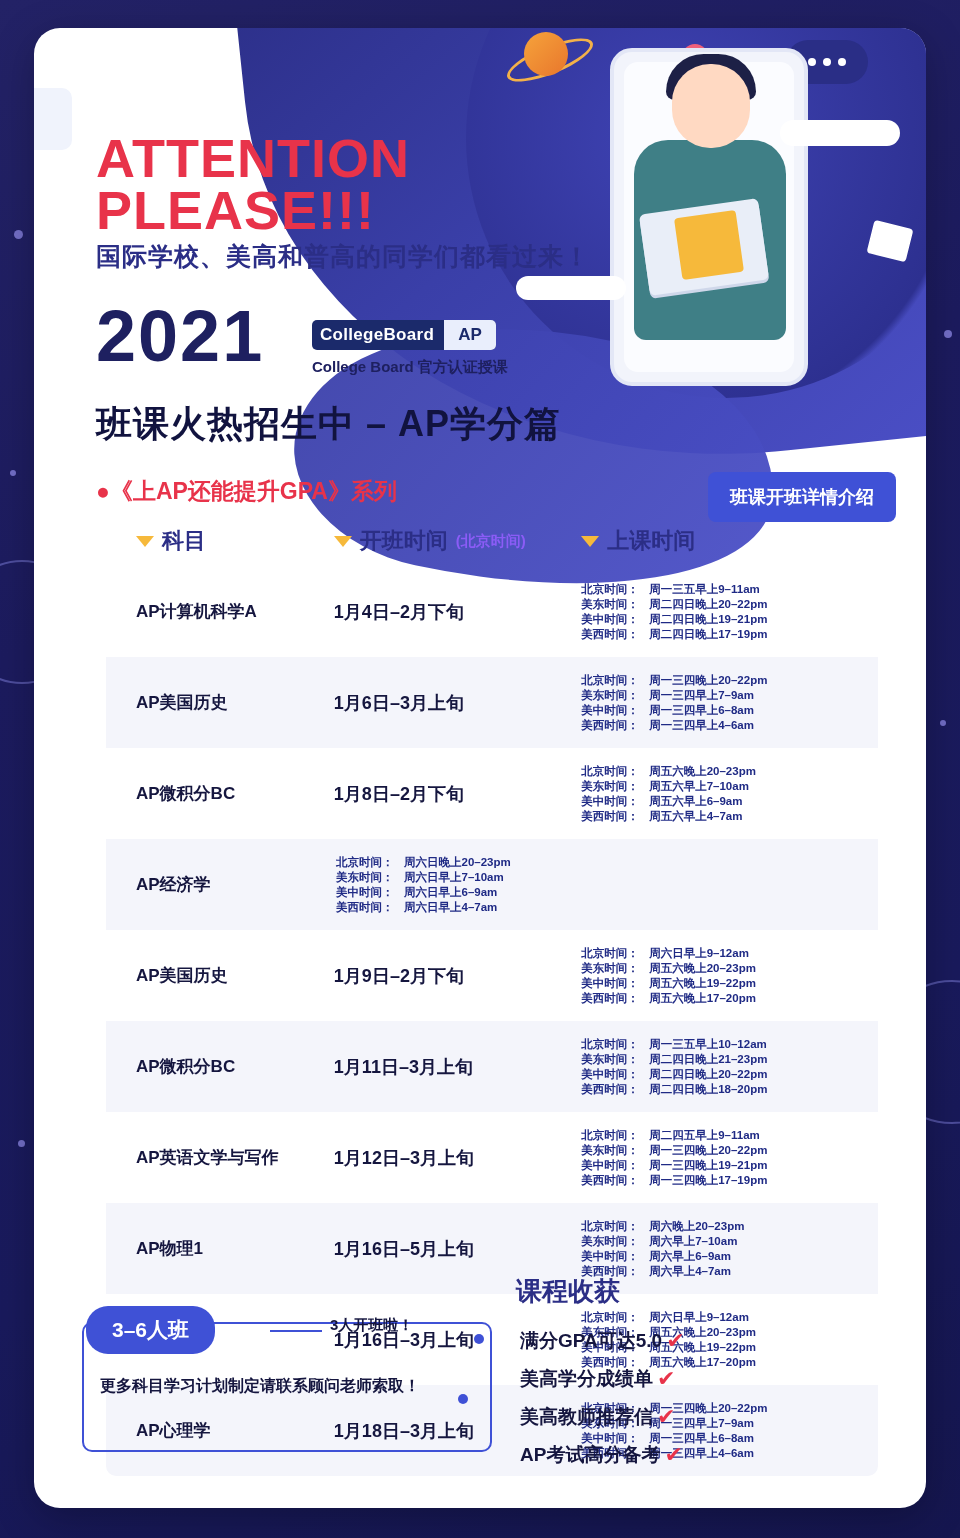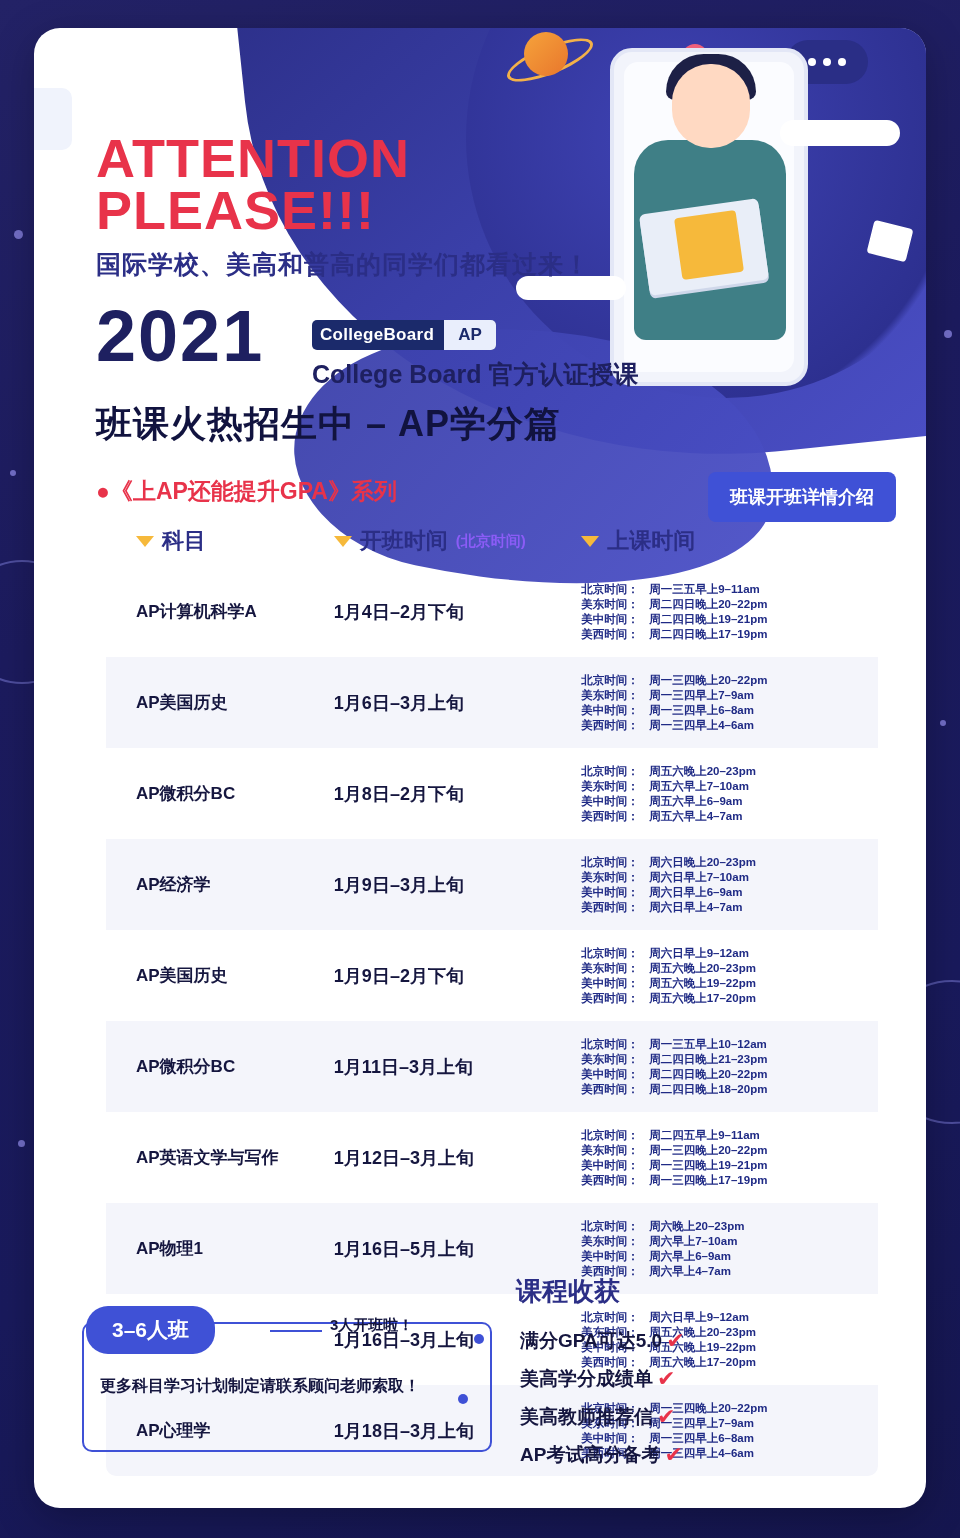--- a/index.html
+++ b/index.html
@@ -83,32 +83,32 @@
   .bar-white{position:absolute;right:26px;top:92px;width:120px;height:26px;background:#fff;border-radius:13px;}
   .bar-white2{position:absolute;right:300px;top:248px;width:110px;height:24px;background:#fff;border-radius:12px;}
   .paper{position:absolute;right:16px;top:196px;width:40px;height:34px;background:#fff;border-radius:4px;transform:rotate(14deg);}
 
   
   .headline{position:absolute;left:62px;top:104px;}
   .attention{
     font-size:54px;line-height:52px;font-weight:bold;color:#e8334a;letter-spacing:1px;
     font-family:"Liberation Sans",sans-serif;
   }
-  .sub-cn{margin-top:12px;font-size:25px;font-weight:bold;color:#2b2e86;letter-spacing:1px;}
+  .sub-cn{margin-top:4px;font-size:25px;font-weight:bold;color:#2b2e86;letter-spacing:1px;}
   .year{
     position:absolute;left:62px;top:272px;font-size:72px;font-weight:bold;color:#1e2060;
     letter-spacing:2px;line-height:72px;
   }
   .cb-badge{
     position:absolute;left:278px;top:292px;display:flex;align-items:center;
     background:#1b2a6b;border-radius:5px;height:30px;padding:0 0 0 8px;overflow:hidden;
   }
   .cb-badge .cb-text{color:#fff;font-size:17px;font-weight:bold;padding-right:10px;letter-spacing:.3px;}
   .cb-badge .ap-chip{background:#e9eefc;color:#1b2a6b;font-weight:bold;font-size:17px;padding:0 14px;height:30px;display:flex;align-items:center;}
-  .cb-sub{position:absolute;left:278px;top:330px;font-size:25px;color:#1e2060;font-weight:bold;}
+  .cb-sub{position:absolute;left:278px;top:330px;font-size:15px;color:#1e2060;font-weight:bold;}
   .title-line{position:absolute;left:62px;top:372px;font-size:36px;font-weight:bold;color:#11133f;letter-spacing:1px;}
   .series{position:absolute;left:62px;top:448px;font-size:23px;font-weight:bold;color:#e8334a;}
   .detail-btn{
     position:absolute;right:30px;top:444px;background:#3f51d6;color:#fff;border:none;
     border-radius:8px;padding:13px 22px;font-size:18px;font-weight:bold;cursor:pointer;
     font-family:"Liberation Sans",sans-serif;
   }
 
   
   .table{position:absolute;left:72px;top:498px;width:772px;}
@@ -287,21 +287,20 @@
                 <span class="val">周五六早上6–9am</span>
               </div>
               <div class="tline">
                 <span class="zone">美西时间：</span>
                 <span class="val">周五六早上4–7am</span>
               </div>
             </div>
           </div>
           <div class="row alt">
             <div class="c-sub">AP经济学</div>
-            <div class="c-date">1月9日–3月上旬</div>
             <div class="c-times">
               <div class="tline">
                 <span class="zone">北京时间：</span>
                 <span class="val">周六日晚上20–23pm</span>
               </div>
               <div class="tline">
                 <span class="zone">美东时间：</span>
                 <span class="val">周六日早上7–10am</span>
               </div>
               <div class="tline">

